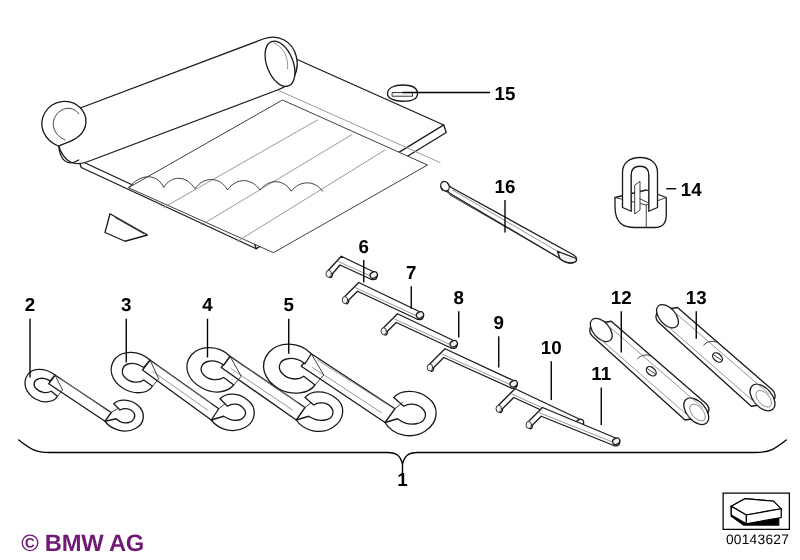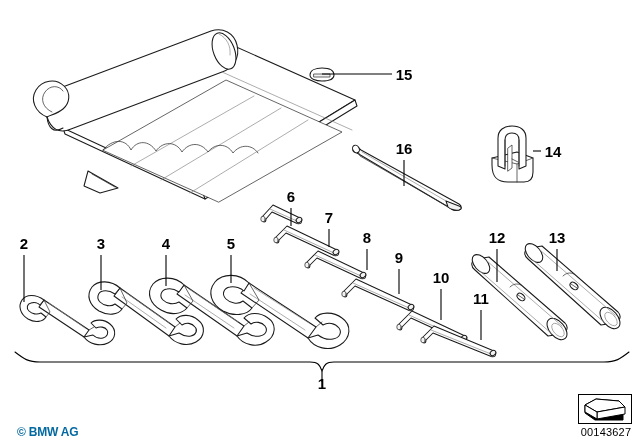--- a/index.html
+++ b/index.html
@@ -72,23 +72,23 @@
     font-weight: bold;
     fill: #000000;
     text-anchor: middle;
     dominant-baseline: alphabetic;
   }
   .copyright {
     position: absolute;
     left: 17px;
     top: 425px;
     font-family: "Liberation Sans", sans-serif;
-    font-size: 12px;
+    font-size: 19px;
     font-weight: bold;
-    color: #0369a1;
+    color: #701a75;
     letter-spacing: -0.2px;
     white-space: nowrap;
   }
   .idbox {
     position: absolute;
     left: 578px;
     top: 394px;
     width: 56px;
     text-align: center;
   }

